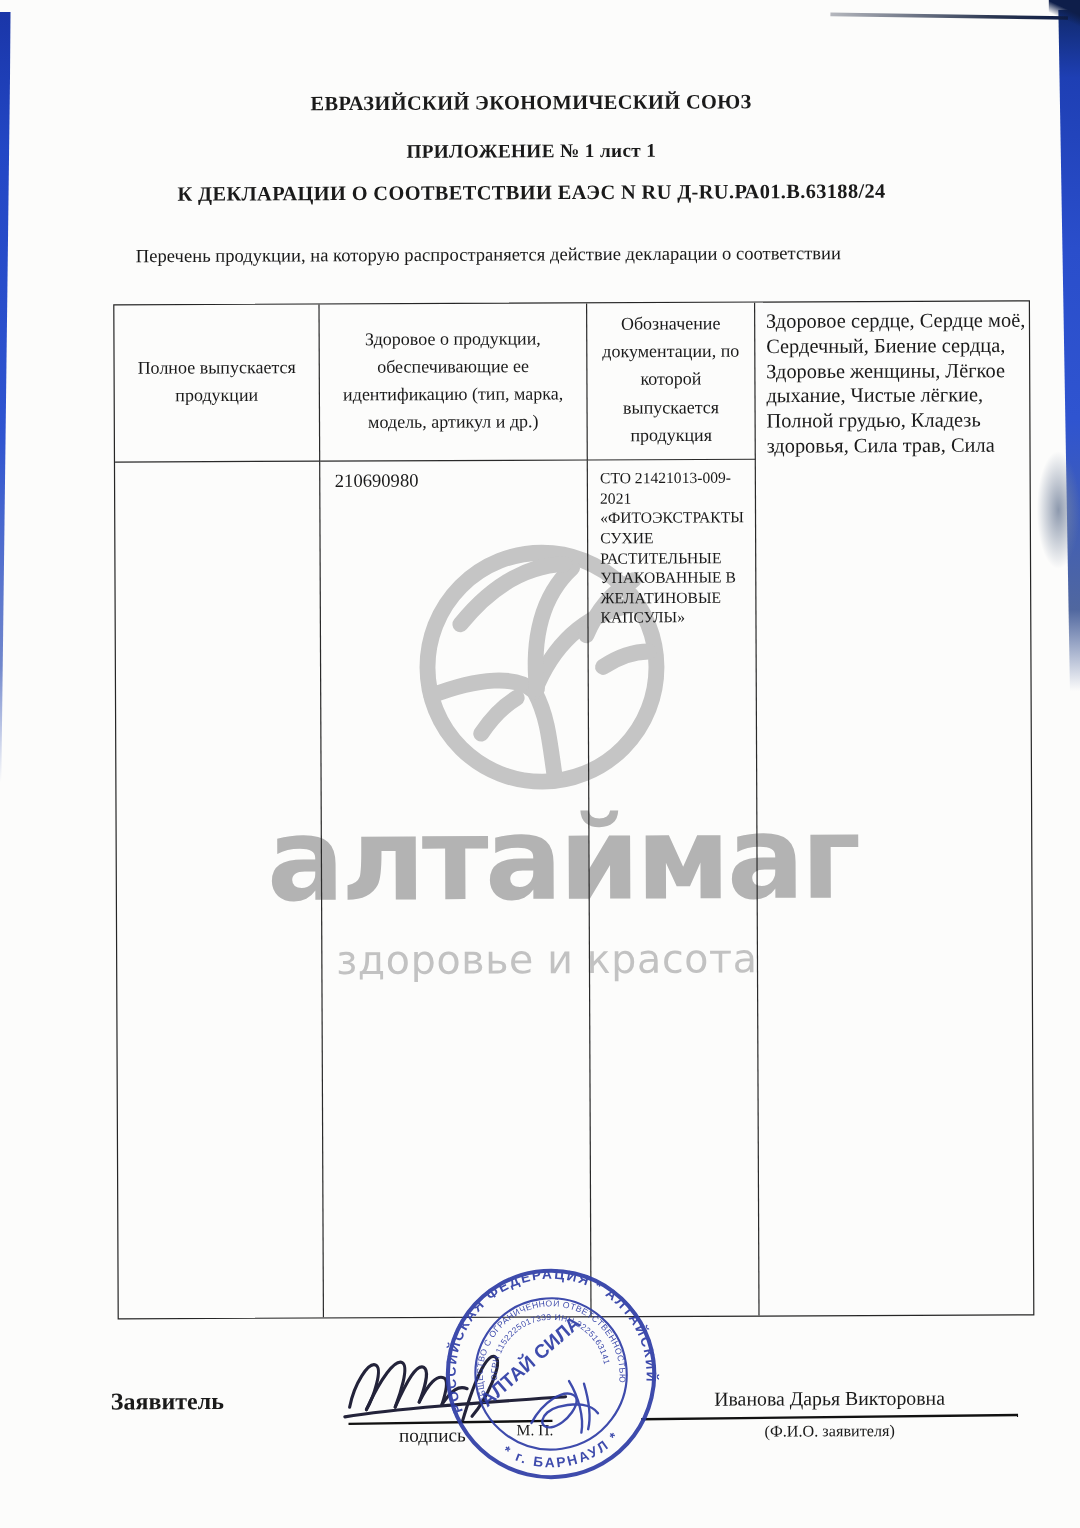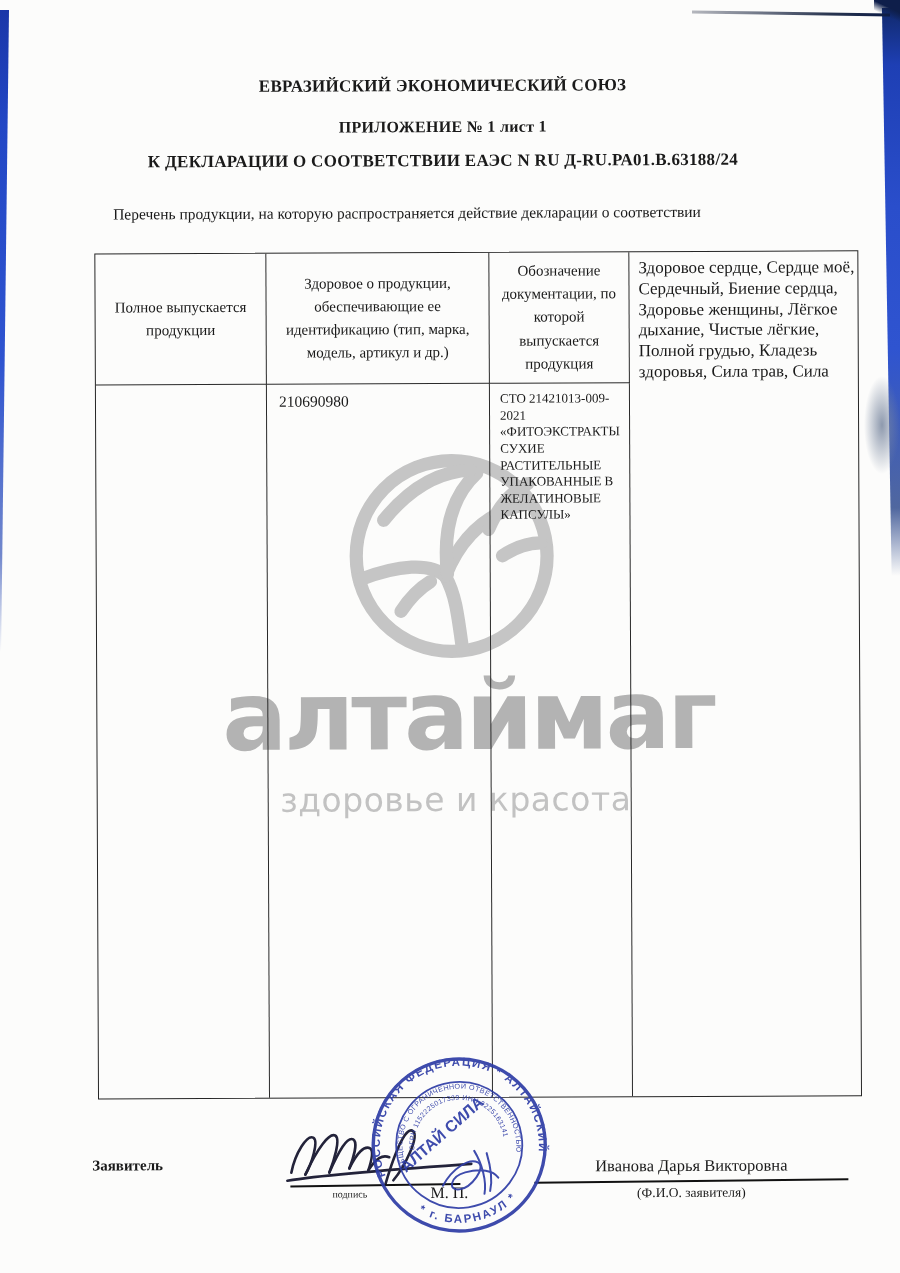--- a/index.html
+++ b/index.html
@@ -34,24 +34,24 @@
     border:1.6px solid #262626;box-sizing:border-box;background:transparent;
   }
   .cell{border-right:1.4px solid #2a2a2a;border-bottom:1.4px solid #2a2a2a;box-sizing:border-box;overflow:hidden;background:transparent;}
   .cell:nth-child(4n){border-right:none;}
   .cell.body{border-bottom:none;}
   .th{display:flex;align-items:center;justify-content:center;text-align:center;font-size:15px;line-height:1.55;padding:4px 8px;}
   .td1{font-size:17px;line-height:20.8px;padding:6px 2px 0 9px;}
   .td3{font-size:15.5px;padding:8px 0 0 12px;}
   .td4{font-size:13px;line-height:1.28;padding:7px 10px 0 10px;font-family:"Liberation Serif",serif;}
   
-  .applicant{position:absolute;left:90px;top:1156px;font-size:15px;font-weight:bold;}
+  .applicant{position:absolute;left:90px;top:1156px;font-size:20px;font-weight:bold;}
   .sig-line{position:absolute;left:288px;top:1184px;width:170px;height:1.6px;background:#111;transform:rotate(-0.6deg);}
-  .sig-caption{position:absolute;left:330px;top:1188px;font-size:10px;}
-  .mp{position:absolute;left:428px;top:1184px;font-size:16px;}
+  .sig-caption{position:absolute;left:330px;top:1188px;font-size:16px;}
+  .mp{position:absolute;left:428px;top:1184px;font-size:13px;}
   .fio-line{position:absolute;left:532px;top:1181px;width:314px;height:1.6px;background:#111;transform:rotate(-0.4deg);}
   .fio-name{position:absolute;left:512px;top:1157px;width:354px;text-align:center;font-size:16.5px;}
   .fio-caption{position:absolute;left:512px;top:1186px;width:354px;text-align:center;font-size:13.5px;}
   .signature{position:absolute;left:283px;top:1122px;width:190px;height:68px;}
   .stamp{position:absolute;left:364px;top:1052px;width:186px;height:186px;transform:rotate(-8deg);opacity:.92;}
   
   .edge-left{
     position:absolute;left:0;top:10px;width:9px;height:642px;
     background:linear-gradient(180deg,#1a36a8 0%,#2247c5 18%,#2f54d0 55%,#7288cc 85%,rgba(143,160,216,0) 100%);
     clip-path:polygon(0 0,100% 0,12% 100%,0 100%);

